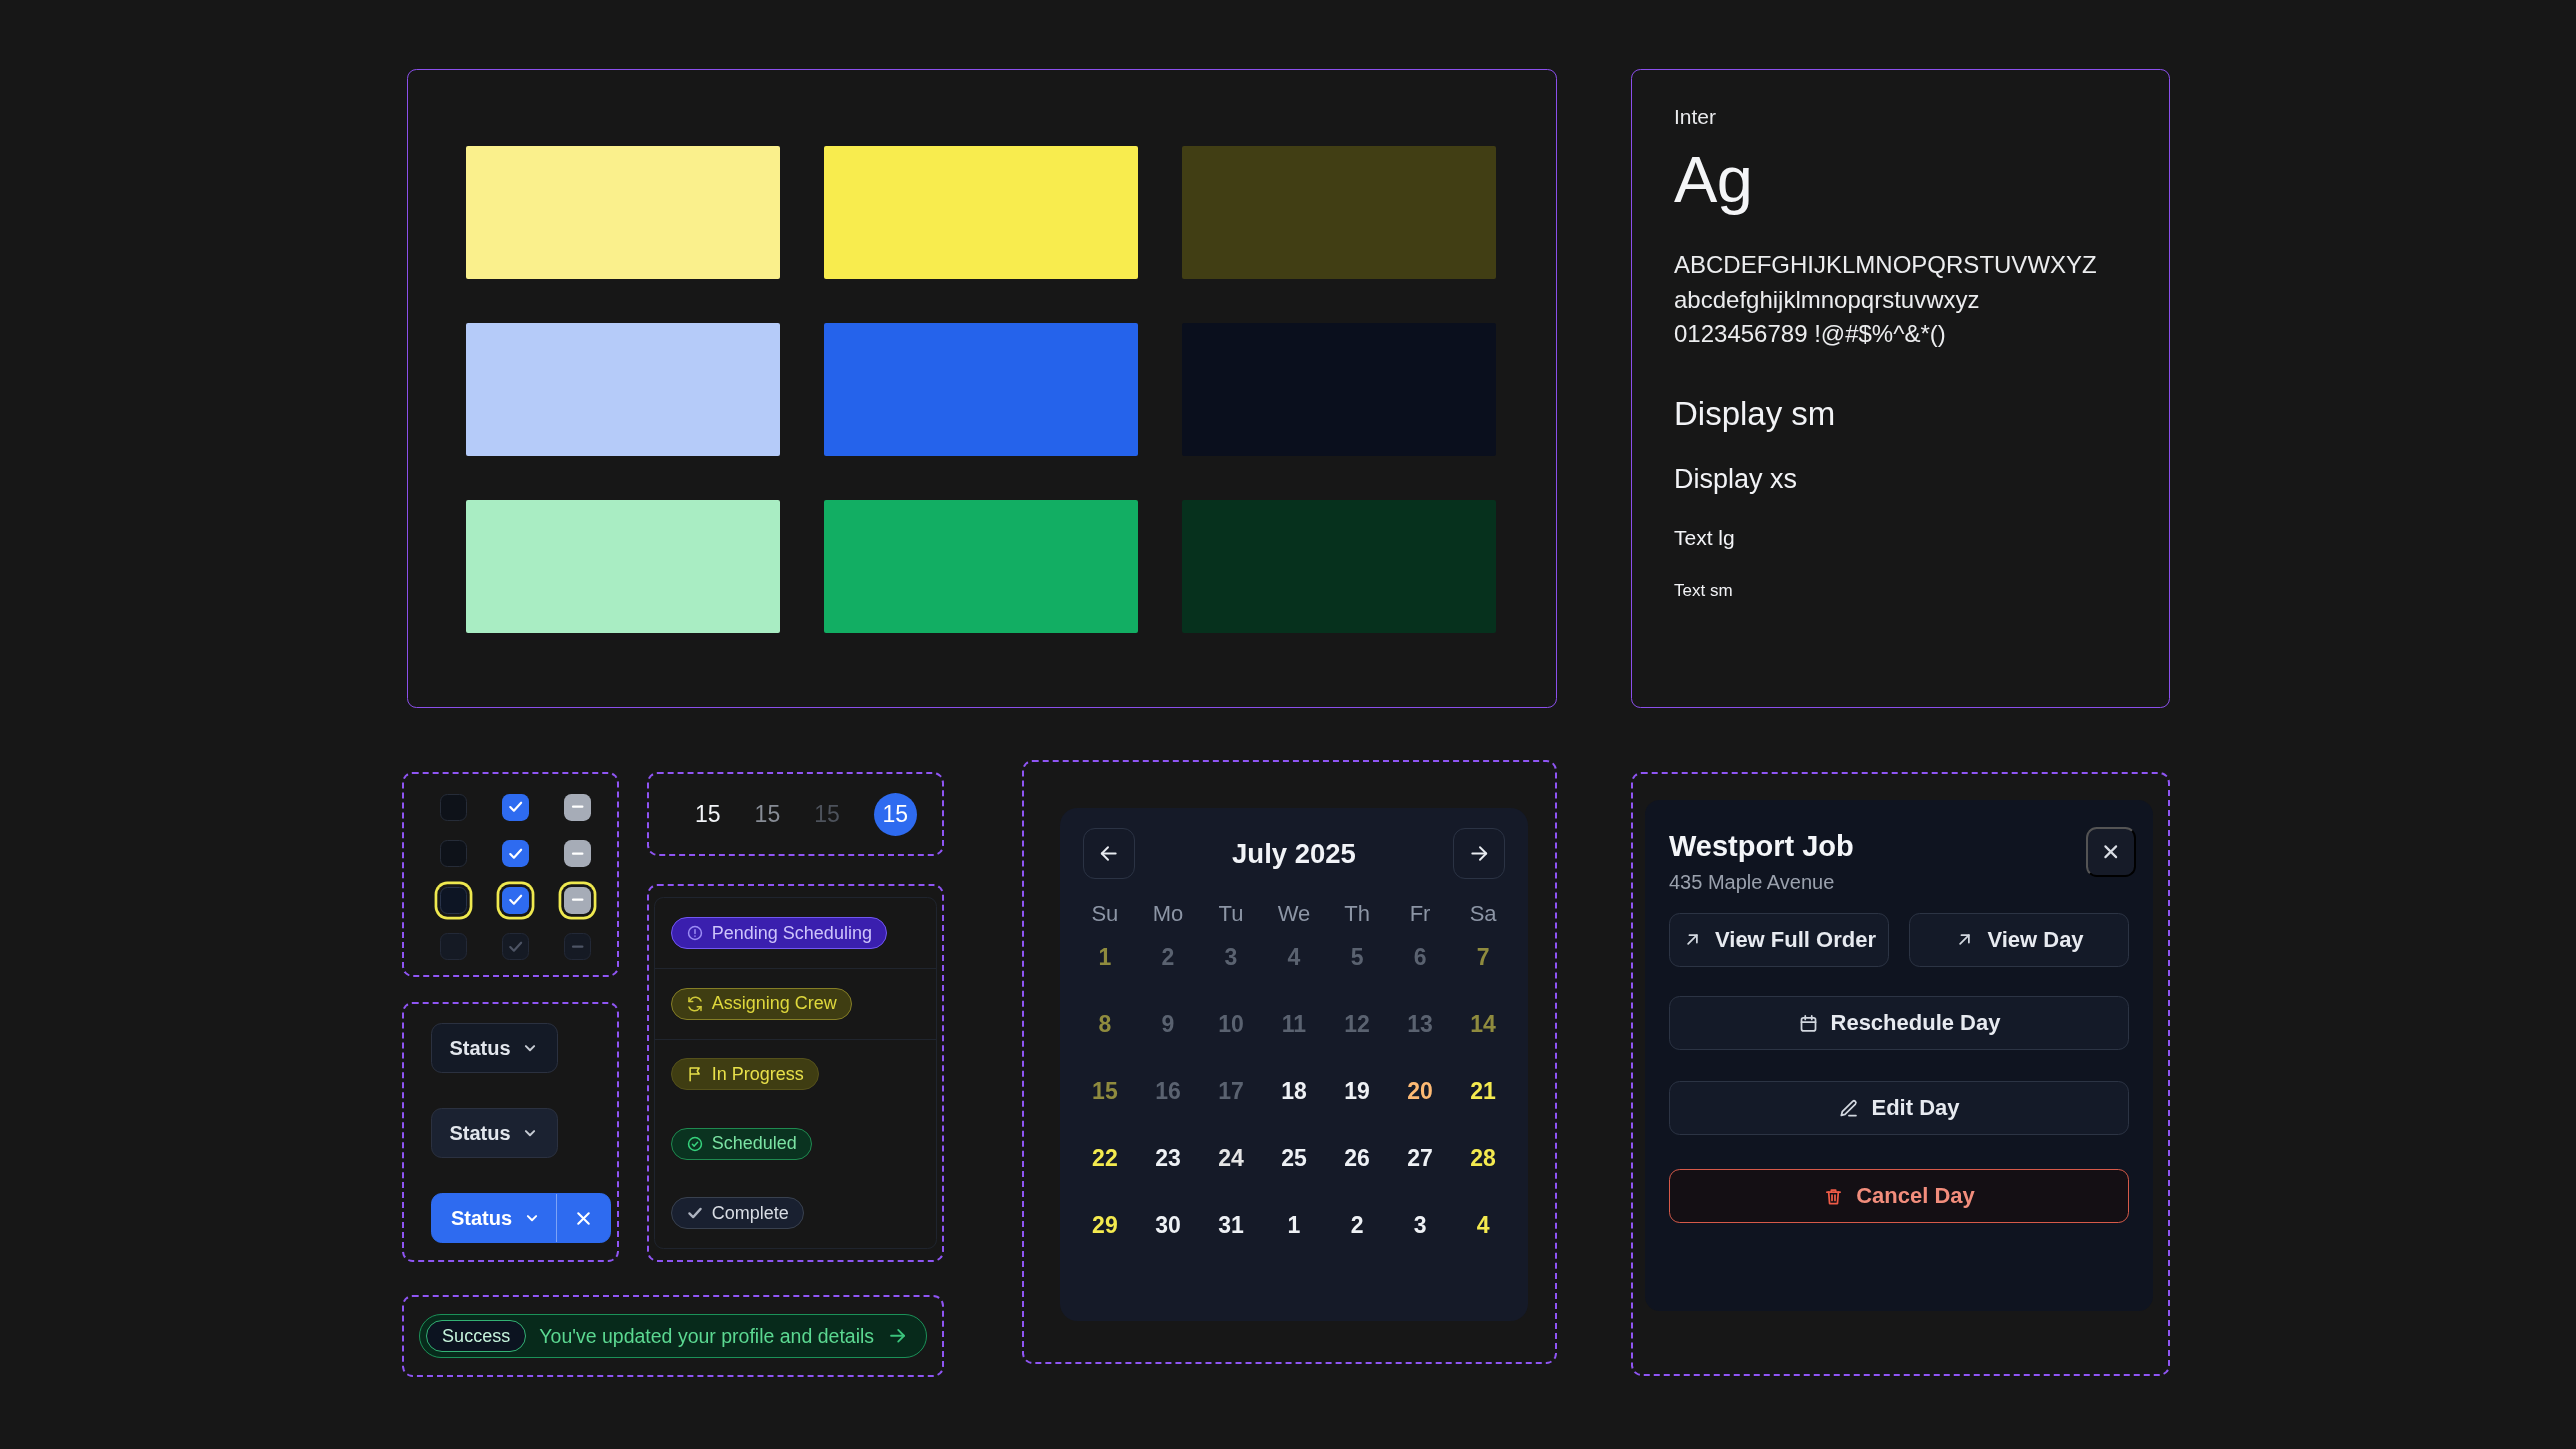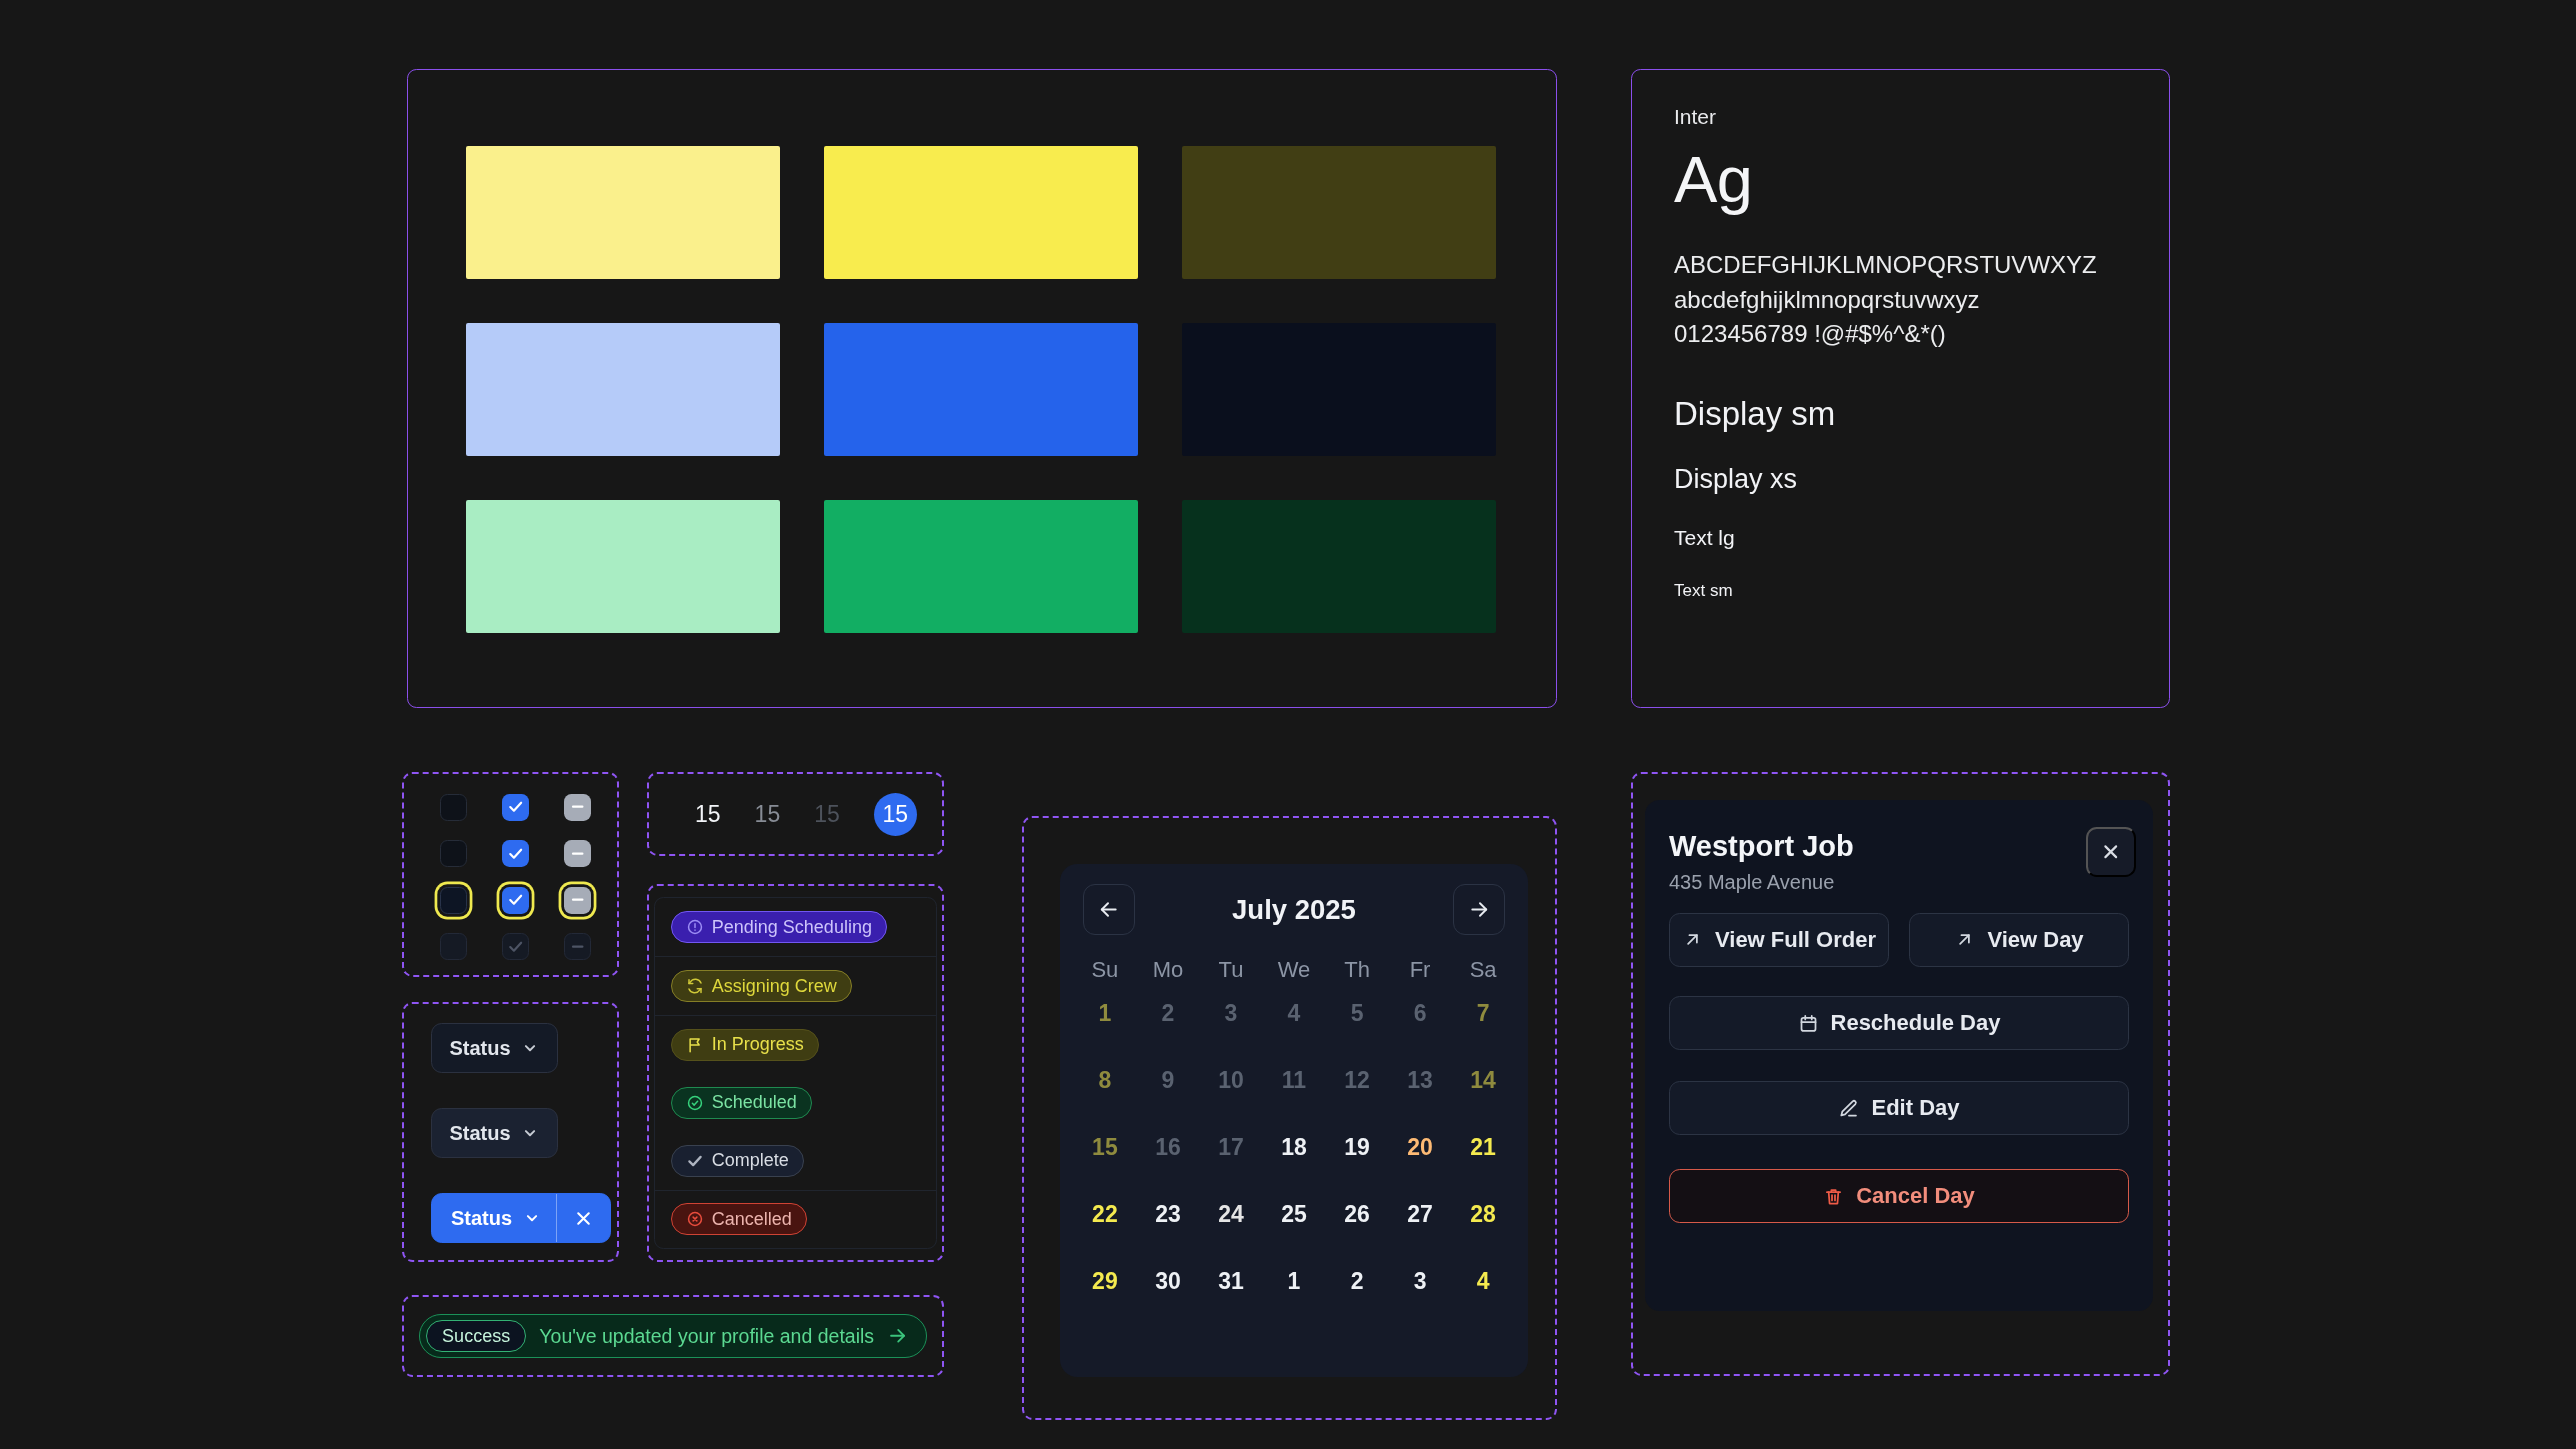--- a/index.html
+++ b/index.html
@@ -66,21 +66,21 @@
   .dd .ic{width:18px;height:18px;color:#C6CBD3;}
   .dd-hover{background:#1B2231;}
   .dd-active{background:#2E6BF0;border-color:#2E6BF0;color:#fff;padding:0;gap:0;}
   .dd-active .dd-main{display:flex;align-items:center;gap:10.7px;padding:0 14.8px 0 19px;height:100%;}
   .dd-active .ic{color:#fff;}
   .dd-sep{width:1.3px;align-self:stretch;background:rgba(255,255,255,.38);}
   .dd-clear{display:flex;align-items:center;justify-content:center;padding:0 16px;height:100%;}
   .dd-clear .ic{width:21px;height:21px;}
 
   
-  #calendar-box{left:1022px;top:816px;width:535px;height:604px;}
+  #calendar-box{left:1022px;top:760px;width:535px;height:604px;}
   .cal-card{position:absolute;left:36px;top:46px;width:468px;height:513px;background:#151A28;
             border-radius:17.4px;box-sizing:border-box;padding:20px 13.4px 0;}
   .cal-header{display:flex;align-items:center;justify-content:space-between;padding:0 9.4px;}
   .cal-nav{width:52px;height:51px;border:1.3px solid #2B3344;border-radius:12px;display:flex;
            align-items:center;justify-content:center;color:#E8EBF0;box-sizing:border-box;background:transparent;}
   .cal-nav .ic{width:23px;height:23px;}
   .cal-title{font-size:27.5px;font-weight:700;color:#F1F3F7;}
   .cal-weekdays{display:grid;grid-template-columns:repeat(7,1fr);margin-top:21.5px;}
   .cal-weekdays div{text-align:center;font-size:22px;color:#8C95A5;}
   .cal-weeks{margin-top:-2.7px;}
@@ -270,31 +270,20 @@
           </span>
         </div>
         <div class="badge-row">
           <span class="badge" style="background: rgb(25, 32, 48); border-color: rgb(57, 65, 79); color: rgb(217, 221, 228);">
             <span class="ic" data-icon="check-icon" style="color: rgb(174, 180, 192);">
               <svg viewBox="0 0 24 24" fill="none" stroke="currentColor" stroke-width="3" stroke-linecap="round" stroke-linejoin="round">
                 <path d="M4.5 12.5l5 5L19.5 6.5"></path>
               </svg>
             </span>
             <span>Complete</span>
-          </span>
-        </div>
-        <div class="badge-row sep">
-          <span class="badge" style="background: rgb(73, 20, 16); border-color: rgb(208, 67, 52); color: rgb(236, 180, 174);">
-            <span class="ic" data-icon="x-circle-icon" style="color: rgb(232, 76, 61);">
-              <svg viewBox="0 0 24 24" fill="none" stroke="currentColor" stroke-width="2" stroke-linecap="round" stroke-linejoin="round">
-                <circle cx="12" cy="12" r="8.6"></circle>
-                <path d="M9.5 9.5l5 5M14.5 9.5l-5 5"></path>
-              </svg>
-            </span>
-            <span>Cancelled</span>
           </span>
         </div>
       </div>
   </section>
 
   <section class="dashed-box" id="dropdown-box">
     <button class="dd">
       <span>Status</span>
       <span class="ic" data-icon="chevron-down-icon">
           <svg viewBox="0 0 24 24" fill="none" stroke="currentColor" stroke-width="2.6" stroke-linecap="round" stroke-linejoin="round">

